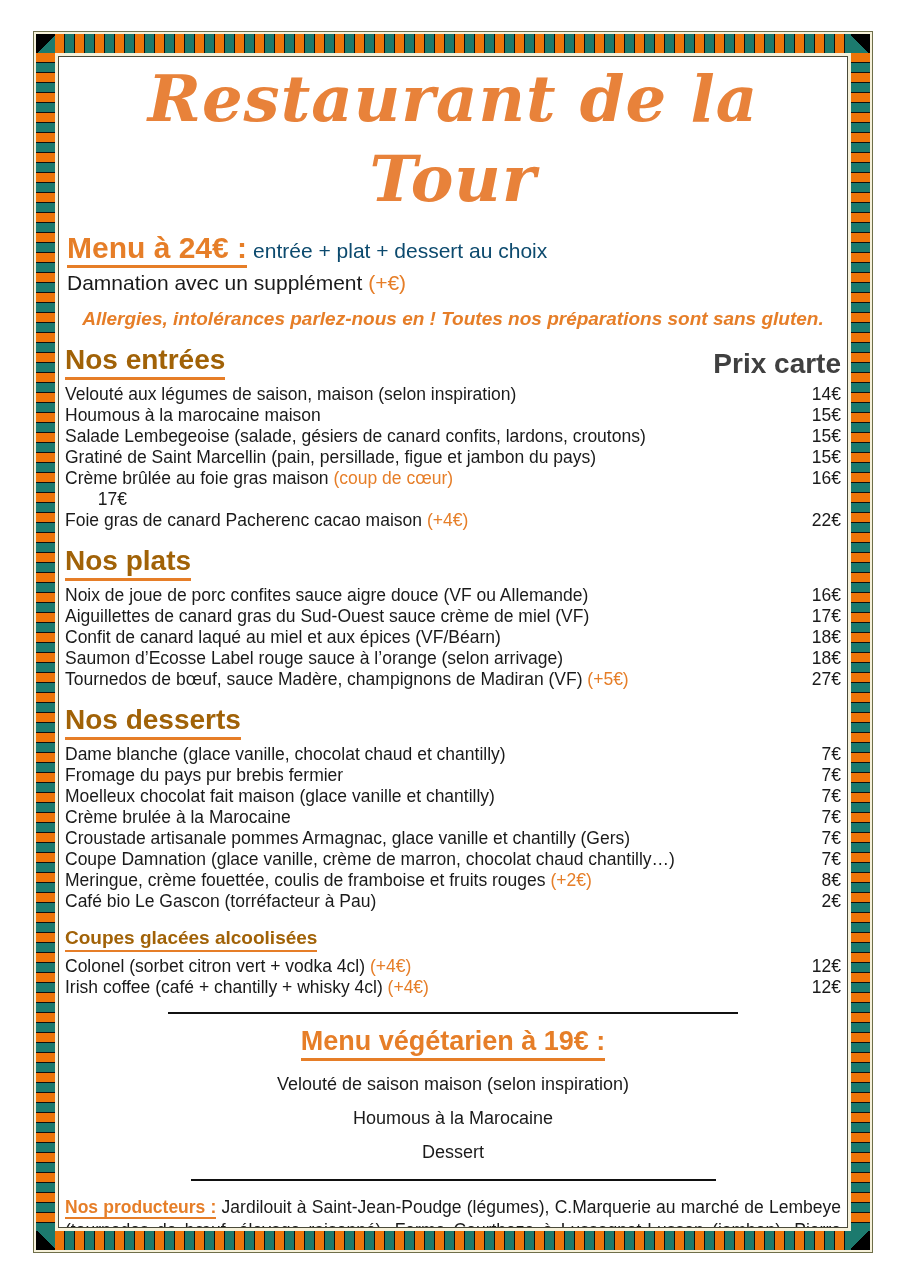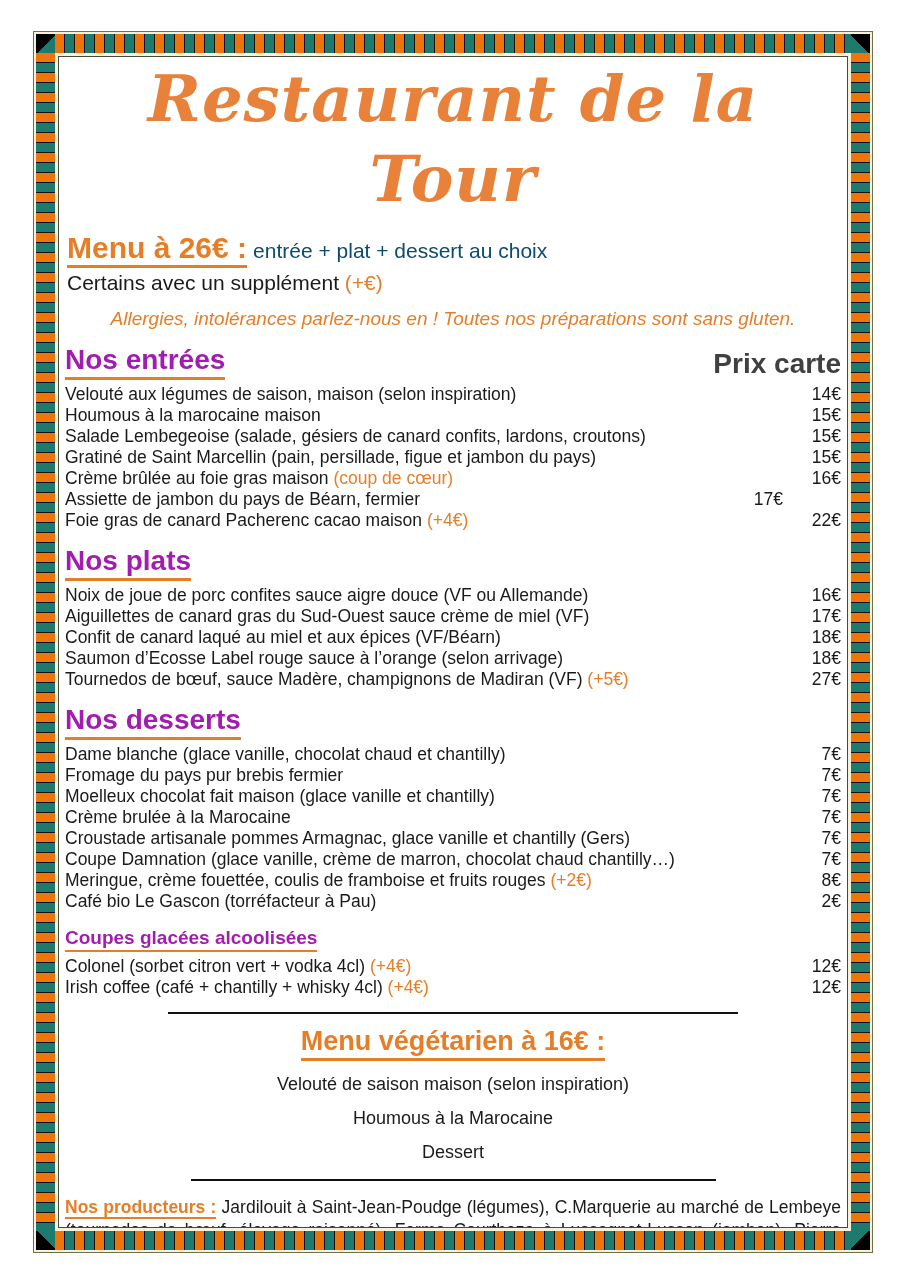--- a/index.html
+++ b/index.html
@@ -61,33 +61,33 @@
   .menu37 .label {
     color: #e67e28; font-weight: bold; font-size: 30px;
     border-bottom: 3px solid #e67e28; padding-bottom: 1px;
   }
   .menu37 .desc { color: #0c4a6e; margin-left: 6px; }
   .supplement { margin: 6px 0 0 2px; font-size: 21px; }
   .hl { color: #e67e28; }
 
   .allergy {
     margin-top: 13px; text-align: center;
-    color: #e67e28; font-weight: normal; font-style: italic;
+    color: #e67e28; font-weight: bold; font-style: italic;
     font-size: 19px;
   }
 
   
   .menu-section { margin-top: 14px; }
   .section-header {
     display: flex; justify-content: space-between; align-items: flex-end;
     margin-bottom: 4px;
   }
   .section-heading {
     margin: 0; display: inline-block;
-    color: #a21caf; font-weight: bold; font-size: 28px; line-height: 32px;
+    color: #a16207; font-weight: bold; font-size: 28px; line-height: 32px;
     border-bottom: 3px solid #e67e28; padding-bottom: 1px;
     align-self: flex-start;
   }
   .section-heading.small {
     font-size: 19px; line-height: 23px; border-bottom-width: 2px;
   }
   .price-header {
     color: #404040; font-weight: bold; font-size: 28px; line-height: 32px;
   }
   .item-row { display: flex; align-items: center; line-height: 21px; }
@@ -130,24 +130,24 @@
   <div class="corner corner-tl"></div>
   <div class="corner corner-tr"></div>
   <div class="corner corner-bl"></div>
   <div class="corner corner-br"></div>
 
   <div class="page-content">
 
     <div class="title">Restaurant de la Tour</div>
 
     <div class="menu37">
-      <span class="label">Menu à 26€ :</span><span class="desc">entrée + plat + dessert au choix</span>
+      <span class="label">Menu à 24€ :</span><span class="desc">entrée + plat + dessert au choix</span>
     </div>
     <div class="supplement">
-      <span>Certains avec un supplément </span><span class="hl">(+€)</span>
+      <span>Damnation avec un supplément </span><span class="hl">(+€)</span>
     </div>
 
     <div class="allergy">Allergies, intolérances parlez-nous en ! Toutes nos préparations sont sans gluten.</div>
 
     <div id="sections">
         <section class="menu-section">
           <div class="section-header">
             <h2 class="section-heading">Nos entrées</h2>
             <span class="price-header">Prix carte</span>
           </div>
@@ -165,21 +165,20 @@
           </div>
           <div class="item-row">
             <span class="item-name">Gratiné de Saint Marcellin (pain, persillade, figue et jambon du pays)</span>
             <span class="item-price">15€</span>
           </div>
           <div class="item-row">
             <span class="item-name">Crème brûlée au foie gras maison <span class="hl">(coup de cœur)</span></span>
             <span class="item-price">16€</span>
           </div>
           <div class="item-row">
-            <span class="item-name">Assiette de jambon du pays de Béarn, fermier</span>
             <span class="item-price inset">17€</span>
           </div>
           <div class="item-row">
             <span class="item-name">Foie gras de canard Pacherenc cacao maison <span class="hl">(+4€)</span></span>
             <span class="item-price">22€</span>
           </div>
         </section>
         <section class="menu-section">
           <div class="section-header">
             <h2 class="section-heading">Nos plats</h2>
@@ -253,21 +252,21 @@
           <div class="item-row">
             <span class="item-name">Irish coffee (café + chantilly + whisky 4cl) <span class="hl">(+4€)</span></span>
             <span class="item-price">12€</span>
           </div>
         </section>
       </div>
 
     <div class="rule rule-1"></div>
 
     <div class="veg-heading-wrap">
-      <h2 class="veg-heading">Menu végétarien à 16€ :</h2>
+      <h2 class="veg-heading">Menu végétarien à 19€ :</h2>
     </div>
     <div id="veg-items">
         <div class="veg-item">Velouté de saison maison (selon inspiration)</div>
         <div class="veg-item">Houmous à la Marocaine</div>
         <div class="veg-item">Dessert</div>
       </div>
 
     <div class="rule rule-2"></div>
 
     <p class="producers">

